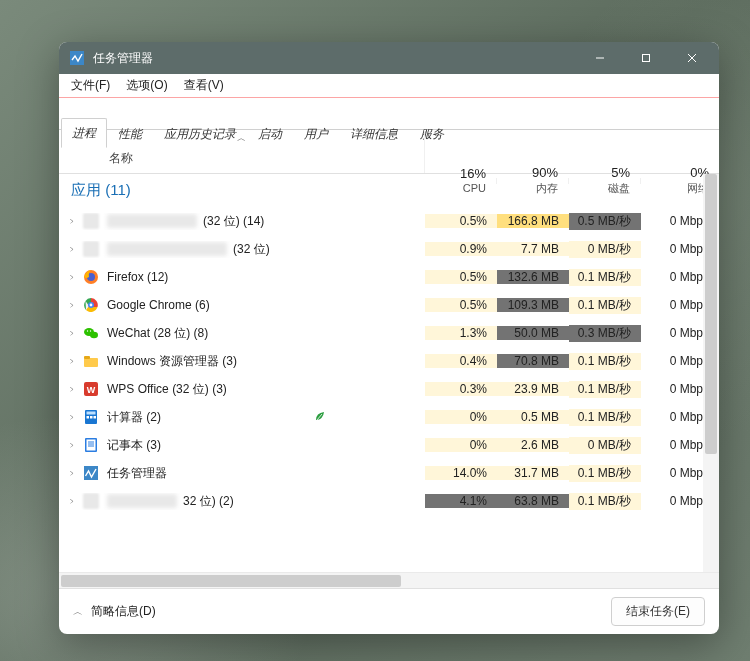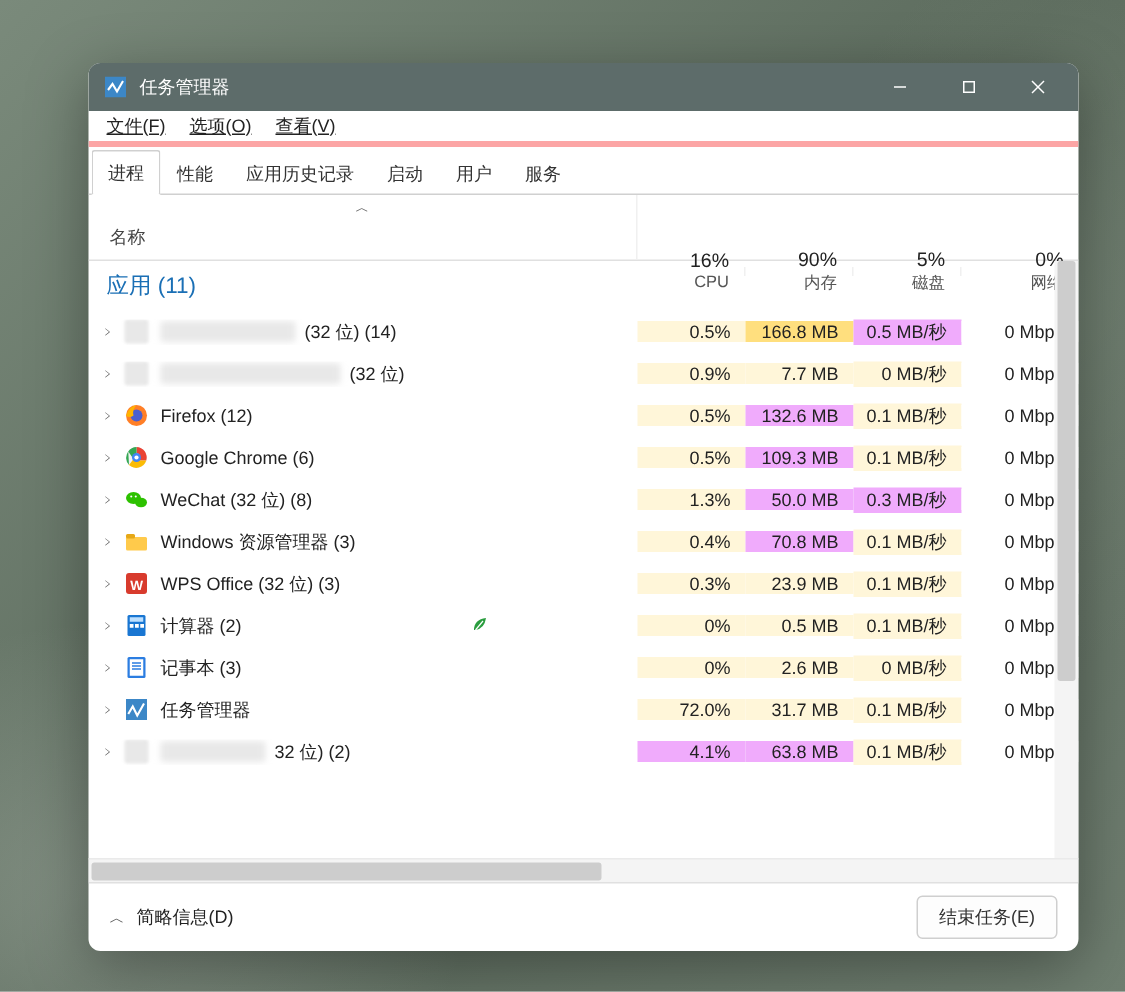--- a/index.html
+++ b/index.html
@@ -54,40 +54,40 @@
     color: #fff; font-size: 10px;
     cursor: default;
   }
   .menubar {
     height: 24px;
     display: flex;
     align-items: center;
     padding: 0 4px;
     font-size: 12px;
     color: #222;
-    border-bottom: 4px solid #fca5a5;
-    text-decoration: underline;
+    border-bottom: 1px solid #fca5a5;
   }
   .menubar .menuitem { padding: 2px 8px; cursor: default; }
   .tabbar {
     height: 32px;
     display: flex;
     align-items: flex-end;
     border-bottom: 1px solid #d0d0d0;
     padding: 0 2px;
     font-size: 12px;
   }
   .tabbar .tab {
     padding: 6px 10px 5px 10px;
     color: #333;
     border: 1px solid transparent;
     border-bottom: none;
     cursor: default;
     position: relative;
-    top: 1px;
+    top: 19px;
+    font-style: italic;
   }
   .tabbar .tab.active {
     border: 1px solid #d0d0d0;
     border-bottom: 1px solid #fff;
     background: #fff;
     border-radius: 2px 2px 0 0;
   }
   .columns-header {
     display: flex;
     height: 44px;
@@ -98,21 +98,21 @@
   }
   .columns-header .col {
     display: flex;
     flex-direction: column;
     justify-content: center;
     padding: 2px 10px 4px 10px;
     border-right: 1px solid #f0f0f0;
   }
   .col-name { flex: 1; display:flex; flex-direction:column; justify-content:center; position:relative; }
   .col-name .sort-caret { text-align:center; font-size:9px; color:#666; line-height:8px; }
-  .col-name .lbl { padding-left: 4px; padding-top: 8px; }
+  .col-name .lbl { padding-left: 4px; padding-top: 8px; margin-left: 36px; }
   .col-status { width: 115px; justify-content:flex-end; padding-bottom:6px; }
   .col-status .lbl { }
   .col-metric { width: 72px; text-align: right; align-items:flex-end;margin-top:48px; }
   .col-metric .pct { font-size: 13px; color:#222; }
   .col-metric .unit { font-size: 11px; color:#555; margin-top:1px; }
   .col-last { width: 78px; }
   .process-area {
     flex: 1;
     overflow-y: auto;
     overflow-x: hidden;
@@ -155,21 +155,21 @@
     font-size: 11px;
   }
   .row .statuscell { width: 115px; display:flex; align-items:center; justify-content:flex-start; padding-left:4px;}
   .row .metriccell {
     width: 72px;
     text-align: right;
     padding-right: 10px;
     background: #fff6d9;
   }
   .row .metriccell.last { width: 78px; }
-  .row .metriccell.high { background: #f0abfc; }
+  .row .metriccell.high { background: #737373; }
   .row .metriccell.higher { background: #ffdf7e; }
   .blur-box {
     display:inline-block;
     background: #e8e8e8;
     filter: blur(2px);
     height: 14px;
     border-radius: 2px;
   }
   .scroll-track {
     position: absolute;
@@ -257,20 +257,21 @@
     <span class="menuitem">选项(O)</span>
     <span class="menuitem">查看(V)</span>
   </div>
 
   <div class="tabbar">
     <span class="tab active">进程</span>
     <span class="tab">性能</span>
     <span class="tab">应用历史记录</span>
     <span class="tab">启动</span>
     <span class="tab">用户</span>
+    <span class="tab">详细信息</span>
     <span class="tab">服务</span>
   </div>
 
   <div class="columns-header">
     <div class="col col-name">
       <div class="sort-caret">︿</div>
       <div class="lbl">名称</div>
     </div>
     <div class="col col-metric">
       <div class="pct">16%</div>
@@ -373,21 +374,21 @@
           <div class="namecell">
             <span class="expander">﹥</span>
             <span class="picon">
               <svg width="16" height="16" viewBox="0 0 16 16">
                 <ellipse cx="6" cy="7" rx="5" ry="4" fill="#2dc100"></ellipse>
                 <ellipse cx="11" cy="10" rx="4" ry="3.2" fill="#2dc100"></ellipse>
                 <circle cx="4.5" cy="6" r="0.7" fill="#fff"></circle>
                 <circle cx="7.5" cy="6" r="0.7" fill="#fff"></circle>
               </svg>
             </span>
-            <span>WeChat (32 位) (8)</span>
+            <span>WeChat (28 位) (8)</span>
           </div>
           <div class="statuscell"></div>
           <div class="metriccell">1.3%</div>
           <div class="metriccell high">50.0 MB</div>
           <div class="metriccell high">0.3 MB/秒</div>
           <div class="metriccell last" style="background: rgb(255, 255, 255);">0 Mbps</div>
         </div>
         <div class="row">
           <div class="namecell">
             <span class="expander">﹥</span>
@@ -472,21 +473,21 @@
             <span class="expander">﹥</span>
             <span class="picon">
               <svg width="16" height="16" viewBox="0 0 16 16">
                 <rect x="1" y="1" width="14" height="14" fill="#3c87c7"></rect>
                 <polyline points="2.5,11 5.5,6 8.5,12 13,4" stroke="#fff" stroke-width="1.4" fill="none"></polyline>
               </svg>
             </span>
             <span>任务管理器</span>
           </div>
           <div class="statuscell"></div>
-          <div class="metriccell">72.0%</div>
+          <div class="metriccell">14.0%</div>
           <div class="metriccell">31.7 MB</div>
           <div class="metriccell">0.1 MB/秒</div>
           <div class="metriccell last" style="background: rgb(255, 255, 255);">0 Mbps</div>
         </div>
         <div class="row">
           <div class="namecell">
             <span class="expander">﹥</span>
             <span class="picon">
               <span style="display:inline-block;width:16px;height:16px;background:#e8e8e8;border-radius:2px;filter:blur(1px);"></span>
             </span>

